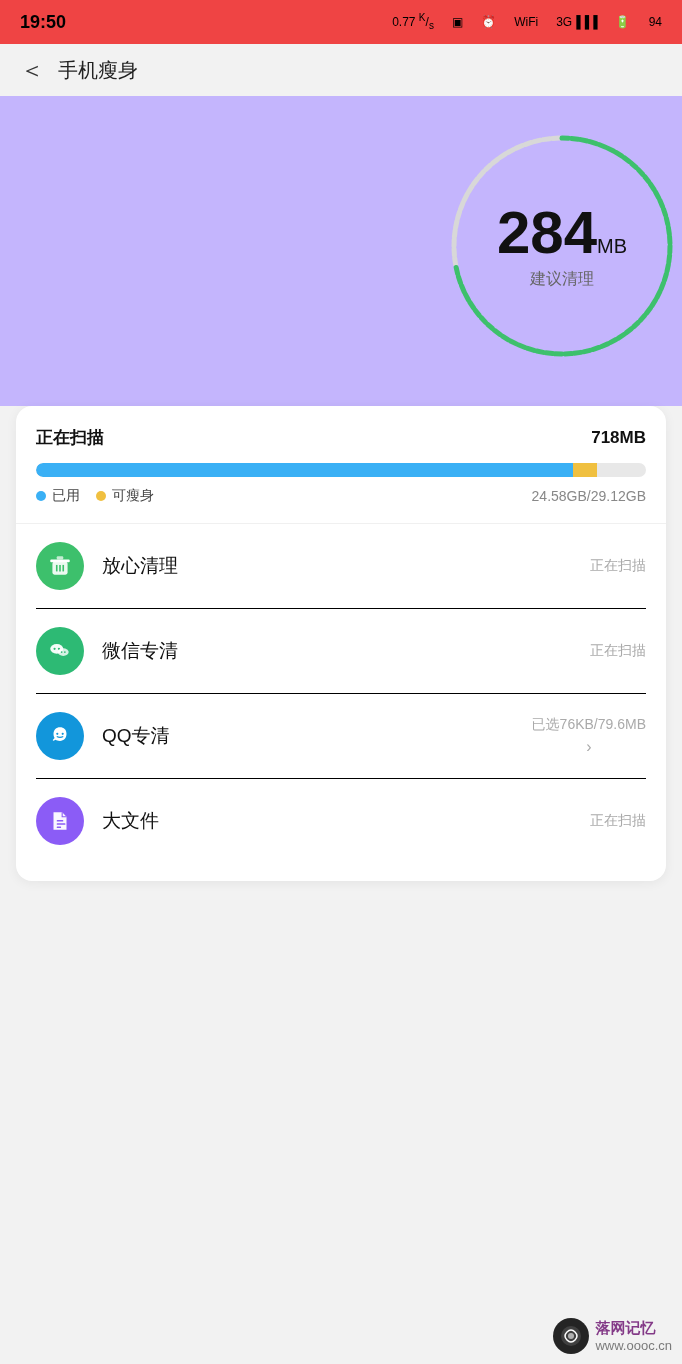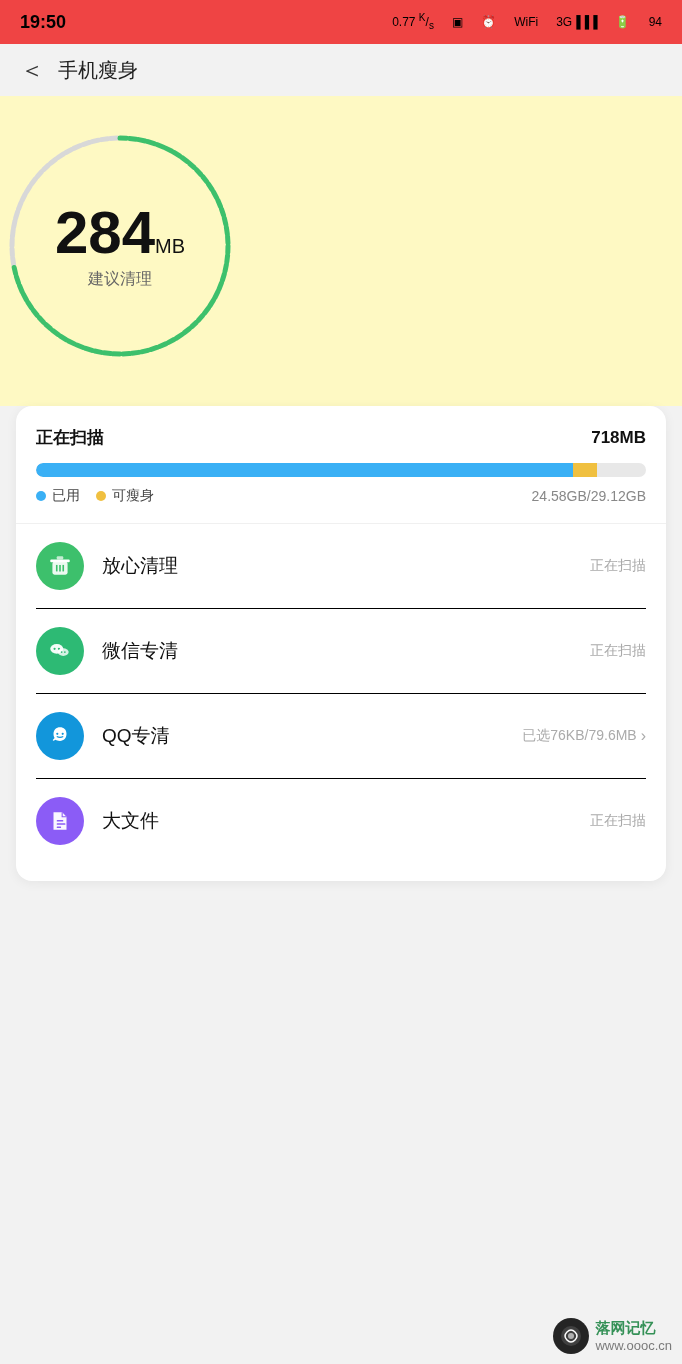--- a/index.html
+++ b/index.html
@@ -50,24 +50,24 @@
     }
     .header-title {
       font-size: 20px;
       font-weight: 500;
       color: #222;
     }
 
     
     .gauge-section {
       display: flex;
-      justify-content: flex-start;
+      justify-content: flex-end;
       align-items: center;
       padding: 30px 0 40px;
-      background: #fef9c3;
+      background: #c4b5fd;
     }
     .gauge-wrapper {
       position: relative;
       width: 240px;
       height: 240px;
     }
     .gauge-svg {
       position: absolute;
       top: 0; left: 0;
       width: 100%; height: 100%;
@@ -215,20 +215,21 @@
       flex: 1;
     }
     .item-status {
       font-size: 14px;
       color: #aaa;
     }
     .item-status-with-arrow {
       display: flex;
       align-items: center;
       gap: 4px;
+      flex-direction: column;
     }
     .arrow-icon {
       font-size: 16px;
       color: #aaa;
     }
 
     
     .watermark {
       position: fixed;
       bottom: 10px;
@@ -455,16 +456,16 @@
 
 <div class="watermark">
   <div class="watermark-logo">
     <svg width="24" height="24" viewBox="0 0 24 24">
       <circle cx="12" cy="12" r="10" fill="#222"></circle>
       <path d="M8 8 Q12 4 16 8 Q20 12 16 16 Q12 20 8 16 Q4 12 8 8" fill="none" stroke="white" stroke-width="1.5"></path>
       <circle cx="12" cy="12" r="3" fill="white" opacity="0.6"></circle>
     </svg>
   </div>
   <div>
-    <div style="font-size:15px;font-weight:600;color:#15803d;">落网记忆</div>
+    <div style="font-size:15px;font-weight:600;color:#701a75;">落网记忆</div>
     <div style="font-size:13px;color:#666;">www.oooc.cn</div>
   </div>
 </div>
 
 </body></html>

